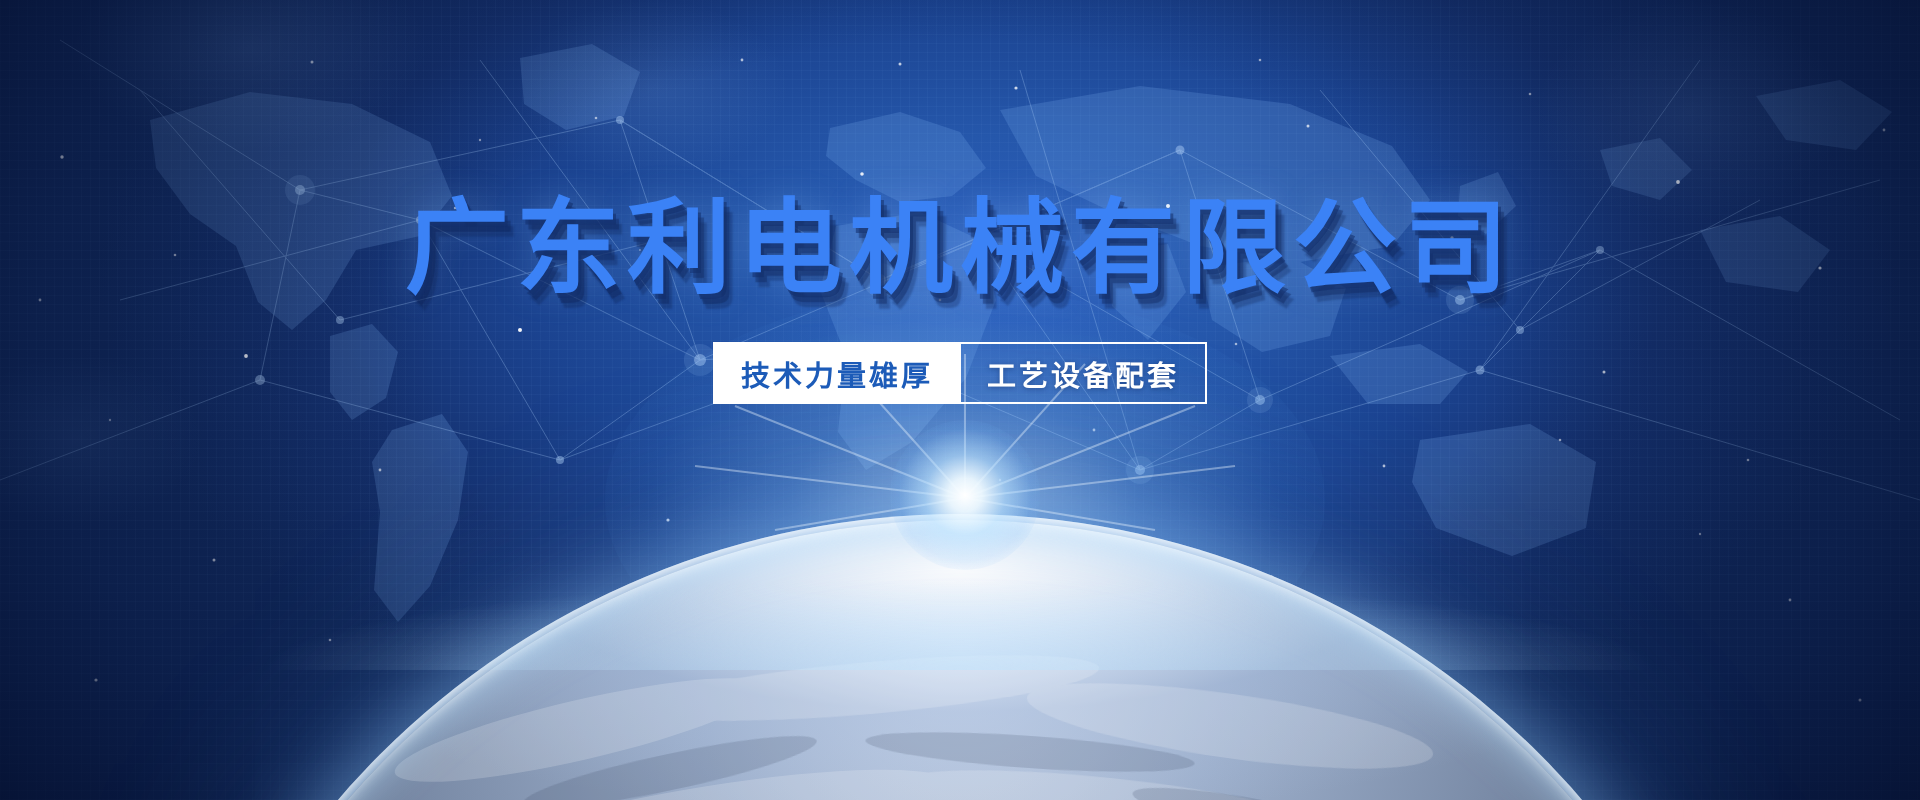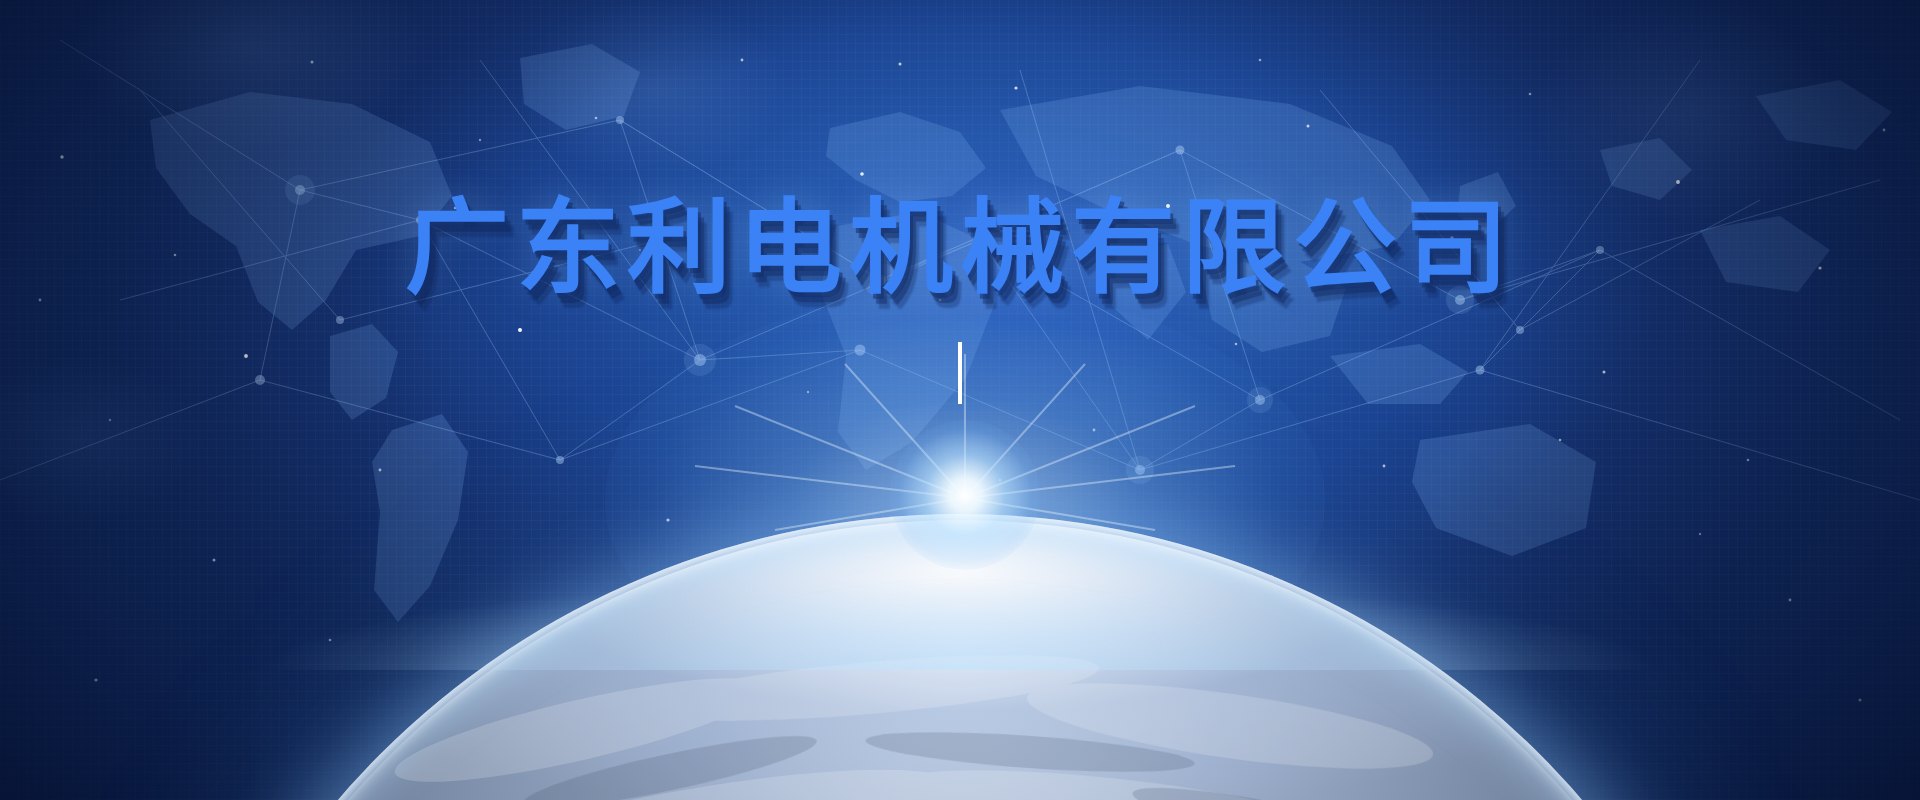--- a/index.html
+++ b/index.html
@@ -385,17 +385,19 @@
     </div>
 
     <div class="sun-core"></div>
   </div>
 
   <div class="content">
 
     <h1 class="headline">广东利电机械有限公司</h1>
 
     <div class="tagline">
+      <span class="tag tag-solid">技术力量雄厚</span>
+      <span class="tag tag-ghost">工艺设备配套</span>
     </div>
 
   </div>
 
 </div>
 
 </body></html>

